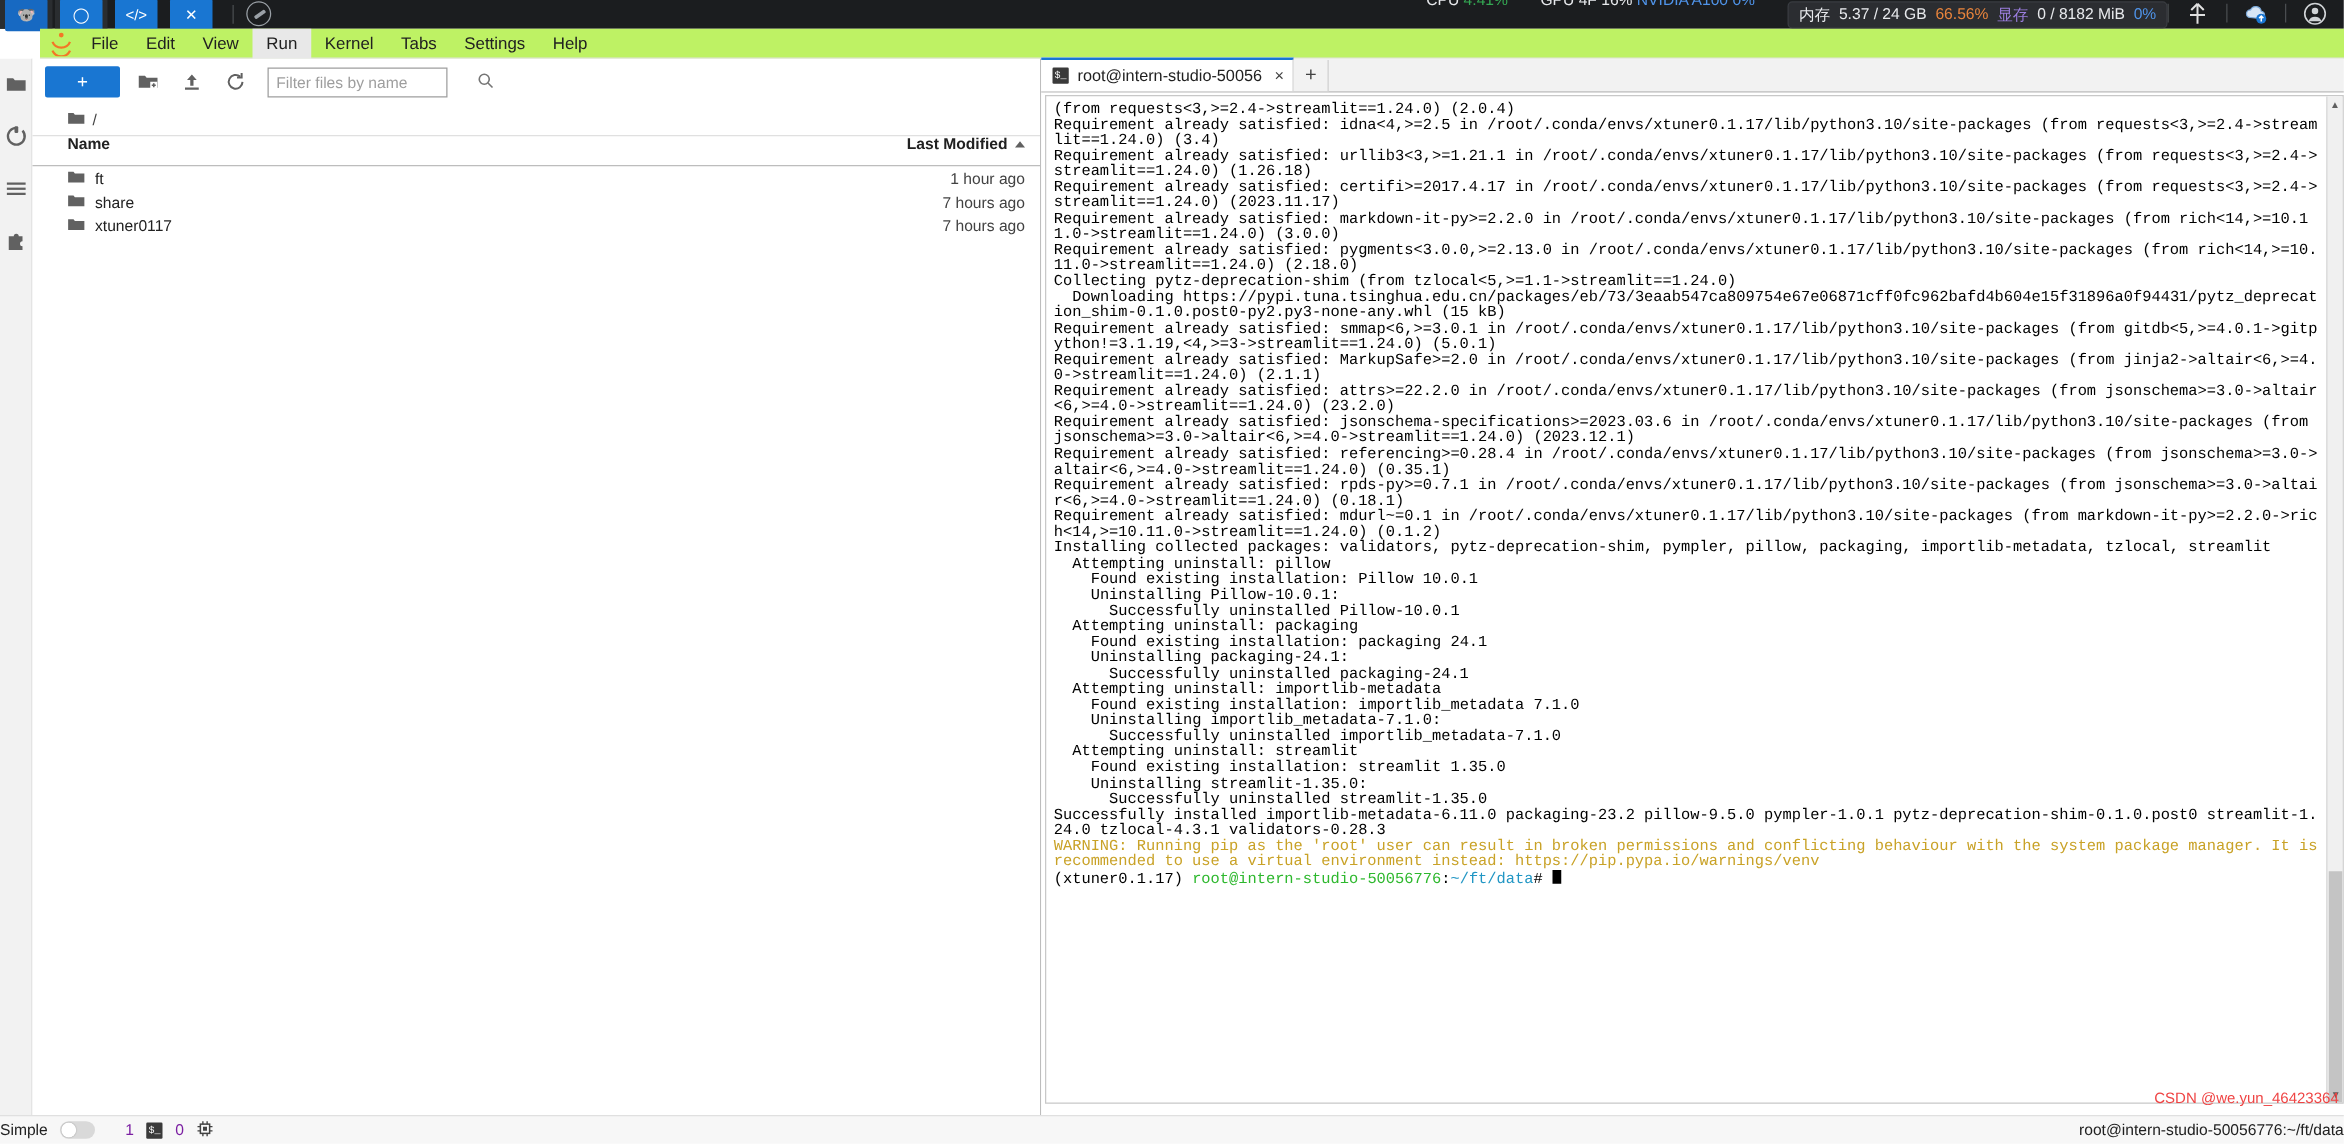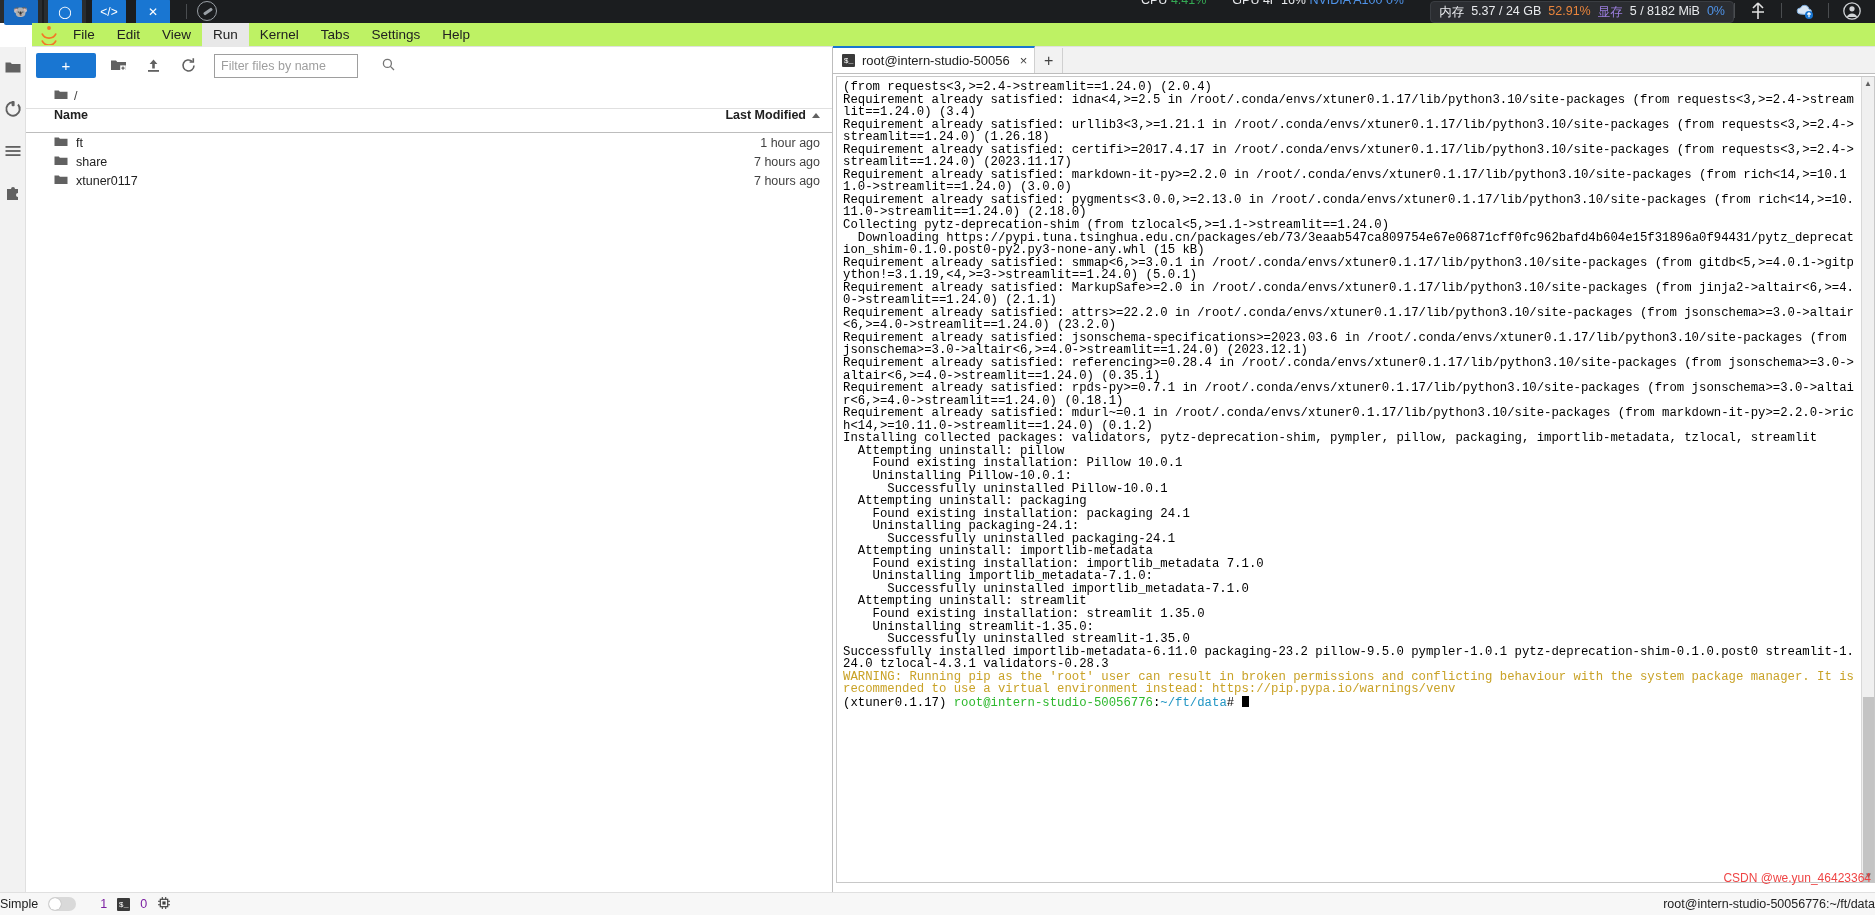--- a/index.html
+++ b/index.html
@@ -227,23 +227,23 @@
       <div class="stat-row-top">
         <span><span class="s-label">CPU</span>
           <span class="s-green">4.41%</span></span>
         <span><span class="s-label">GPU 4F 16%</span>
           <span class="s-blue">NVIDIA A100</span>
           <span class="s-blue">0%</span></span>
       </div>
       <div class="stat-pill">
         <span class="s-label">内存</span>
         <span class="s-label">5.37 / 24 GB</span>
-        <span class="s-orange">52.91%</span>
+        <span class="s-orange">66.56%</span>
         <span class="s-purple">显存</span>
-        <span class="s-label">5 / 8182 MiB</span>
+        <span class="s-label">0 / 8182 MiB</span>
         <span class="s-blue">0%</span>
       </div>
     </div>
     <div class="os-right-icons">
       <div class="os-vsep"></div>
       <div class="os-ricon">
         <svg width="20" height="20" viewBox="0 0 20 20">
             <path d="M10 2 L10 18 M10 2 L5 7 M10 2 L15 7 M4 11 L16 11" stroke="#e0e0e0" stroke-width="1.6" fill="none"></path>
           </svg>
       </div>

